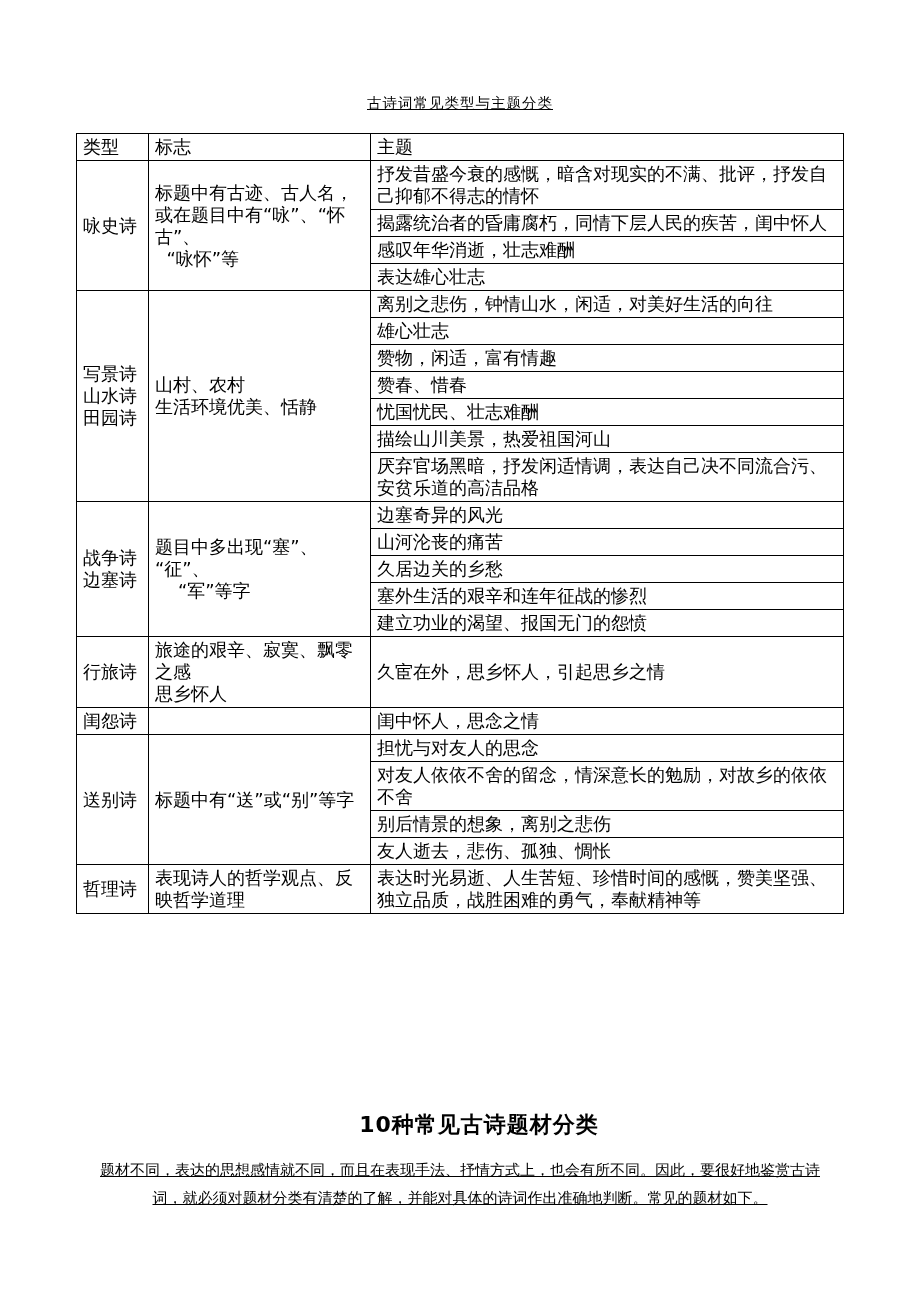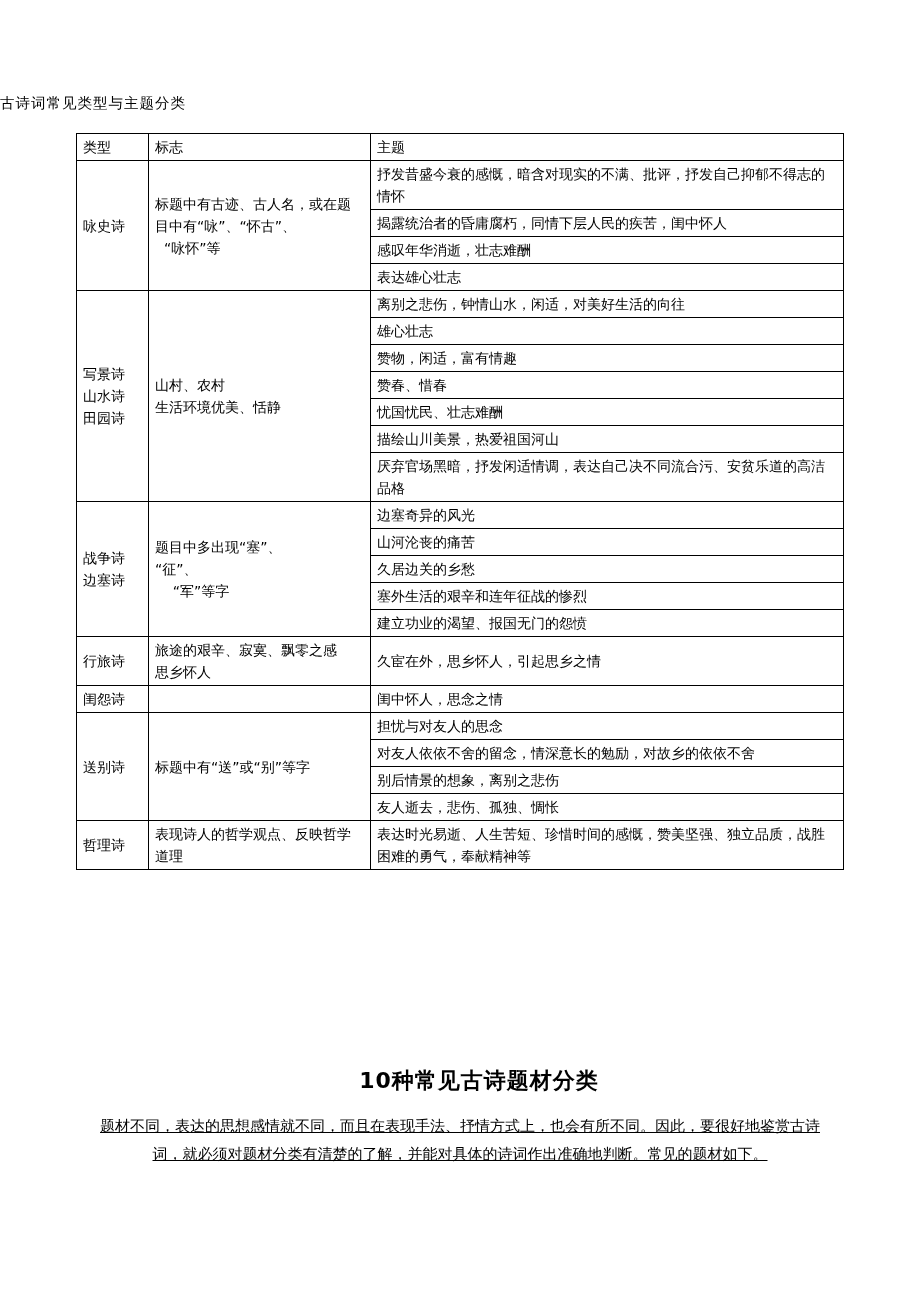--- a/index.html
+++ b/index.html
@@ -6,30 +6,32 @@
   html, body {
     width: 920px;
     background: #ffffff;
     font-family: "DejaVu Sans", "Liberation Sans", sans-serif;
     color: #000000;
   }
   body { height: 1302px; overflow: hidden; }
 
   .doc-title {
     margin-top: 94px;
+    text-align: center;
     font-size: 14.5px;
     letter-spacing: 1px;
+    text-decoration: underline;
   }
 
   table.poetry-table {
     width: 767px;
     margin: 20px auto 13px auto;
     border-collapse: collapse;
     table-layout: fixed;
-    font-size: 14px;
+    font-size: 18px;
   }
   .col-type   { width: 72px; }
   .col-marker { width: 222px; }
   .col-theme  { width: 473px; }
 
   table.poetry-table td {
     border: 1px solid #000000;
     padding: 2px 6px;
     line-height: 22px;
     vertical-align: middle;

